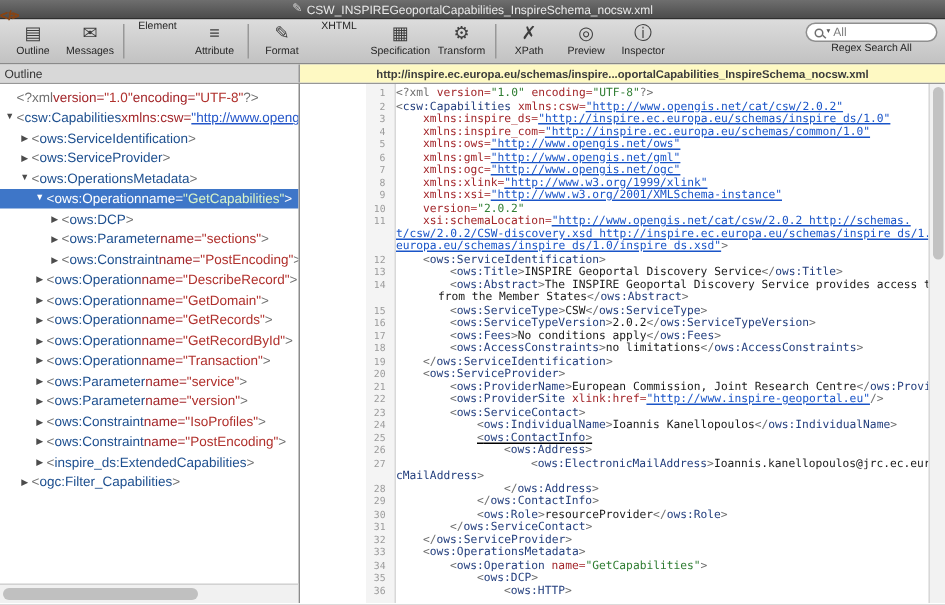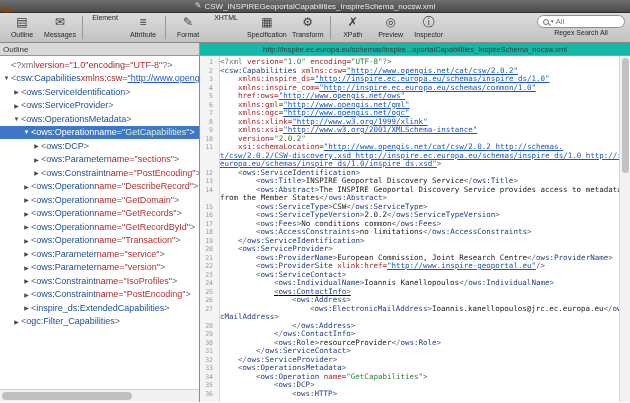--- a/index.html
+++ b/index.html
@@ -25,24 +25,24 @@
   .mag{width:6px;height:6px;border:1px solid #6e6e6e;border-radius:50%;position:relative;flex:none;}
   .mag::after{content:"";position:absolute;width:3px;height:1px;background:#6e6e6e;
     transform:rotate(45deg);right:-3px;bottom:-1px;}
   .chev{font-size:5px;color:#555;line-height:1;}
   .scope{font-size:8px;color:#7c7c7c;}
   .search-caption{font-size:7px;color:#262626;margin-top:1px;white-space:nowrap;}
   
   .pathrow{height:13px;display:flex;border-bottom:1px solid #979797;}
   .outline-header{width:200px;background:#d8d8d8;border-right:1px solid #979797;font-size:8px;color:#333;
     display:flex;align-items:center;padding-left:3px;}
-  .doc-path{flex:1;background:#14b8a6;font-size:7.5px;color:#3b3b3b;display:flex;align-items:center;
-    justify-content:center;white-space:nowrap;overflow:hidden;}
-  
-  .content{display:flex;height:346px;}
+  .doc-path{flex:1;background:#fef9c3;font-size:7.5px;color:#3b3b3b;display:flex;align-items:center;
+    justify-content:center;white-space:nowrap;overflow:hidden;font-weight:bold;}
+  
+  .content{display:flex;height:346px;gap:44px;}
   .outline{width:200px;border-right:1px solid #8c8c8c;background:#fff;position:relative;overflow:hidden;}
   .o-rows{padding-top:2px;}
   .o-row{height:13.5px;display:flex;align-items:center;white-space:nowrap;overflow:hidden;font-size:9px;}
   .tri{display:inline-block;width:9px;flex:none;font-size:6px;color:#4c4c4c;text-align:center;}
   .o-row.sel{background:#3e76c8;}
   .o-row.sel span{color:#fff !important;text-decoration:none !important;}
   .o-row.sel .tk-g{color:#d8f4c8 !important;}
   .o-hscroll{position:absolute;left:0;right:0;bottom:0;height:13px;background:#f1f1f1;border-top:1px solid #d2d2d2;}
   .o-thumb{position:absolute;left:2px;top:2px;width:130px;height:8px;background:#c0c0c0;border-radius:4px;}
   
@@ -295,36 +295,36 @@
         <div class="o-thumb"></div>
       </div>
     </div>
     <div class="editor">
       <div class="gutter-bg"></div>
       <div class="code">
           <div class="c-row"><span class="ln">1</span><span style="padding-left: 3px;"><span class="tk-p">&lt;?xml </span><span class="tk-a">version=</span><span class="tk-g">"1.0"</span><span class="tk-p"> </span><span class="tk-a">encoding=</span><span class="tk-g">"UTF-8"</span><span class="tk-p">?&gt;</span></span></div>
           <div class="c-row"><span class="ln">2</span><span style="padding-left: 3px;"><span class="tk-p">&lt;</span><span class="tk-t">csw:Capabilities</span><span class="tk-p"> </span><span class="tk-a">xmlns:csw=</span><span class="tk-u">"http://www.opengis.net/cat/csw/2.0.2"</span></span></div>
           <div class="c-row"><span class="ln">3</span><span style="padding-left: 21px;"><span class="tk-a">xmlns:inspire_ds=</span><span class="tk-u">"http://inspire.ec.europa.eu/schemas/inspire_ds/1.0"</span></span></div>
           <div class="c-row"><span class="ln">4</span><span style="padding-left: 21px;"><span class="tk-a">xmlns:inspire_com=</span><span class="tk-u">"http://inspire.ec.europa.eu/schemas/common/1.0"</span></span></div>
-          <div class="c-row"><span class="ln">5</span><span style="padding-left: 21px;"><span class="tk-a">href:ows=</span><span class="tk-u">"http://www.opengis.net/ows"</span></span></div>
+          <div class="c-row"><span class="ln">5</span><span style="padding-left: 21px;"><span class="tk-a">xmlns:ows=</span><span class="tk-u">"http://www.opengis.net/ows"</span></span></div>
           <div class="c-row"><span class="ln">6</span><span style="padding-left: 21px;"><span class="tk-a">xmlns:gml=</span><span class="tk-u">"http://www.opengis.net/gml"</span></span></div>
           <div class="c-row"><span class="ln">7</span><span style="padding-left: 21px;"><span class="tk-a">xmlns:ogc=</span><span class="tk-u">"http://www.opengis.net/ogc"</span></span></div>
           <div class="c-row"><span class="ln">8</span><span style="padding-left: 21px;"><span class="tk-a">xmlns:xlink=</span><span class="tk-u">"http://www.w3.org/1999/xlink"</span></span></div>
           <div class="c-row"><span class="ln">9</span><span style="padding-left: 21px;"><span class="tk-a">xmlns:xsi=</span><span class="tk-u">"http://www.w3.org/2001/XMLSchema-instance"</span></span></div>
           <div class="c-row"><span class="ln">10</span><span style="padding-left: 21px;"><span class="tk-a">version=</span><span class="tk-g">"2.0.2"</span></span></div>
           <div class="c-row"><span class="ln">11</span><span style="padding-left: 21px;"><span class="tk-a">xsi:schemaLocation=</span><span class="tk-u">"http://www.opengis.net/cat/csw/2.0.2 http://schemas.</span></span></div>
           <div class="c-row"><span class="ln"></span><span style="padding-left: 3px;"><span class="tk-u">t/csw/2.0.2/CSW-discovery.xsd http://inspire.ec.europa.eu/schemas/inspire_ds/1.0 http://inspire.ec.</span></span></div>
           <div class="c-row"><span class="ln"></span><span style="padding-left: 3px; margin-top: 20px;"><span class="tk-u">europa.eu/schemas/inspire_ds/1.0/inspire_ds.xsd"</span><span class="tk-p">&gt;</span></span></div>
           <div class="c-row"><span class="ln">12</span><span style="padding-left: 21px;"><span class="tk-p">&lt;</span><span class="tk-t">ows:ServiceIdentification</span><span class="tk-p">&gt;</span></span></div>
           <div class="c-row"><span class="ln">13</span><span style="padding-left: 39px;"><span class="tk-p">&lt;</span><span class="tk-t">ows:Title</span><span class="tk-p">&gt;</span><span class="tk-x">INSPIRE Geoportal Discovery Service</span><span class="tk-p">&lt;/</span><span class="tk-t">ows:Title</span><span class="tk-p">&gt;</span></span></div>
           <div class="c-row"><span class="ln">14</span><span style="padding-left: 39px;"><span class="tk-p">&lt;</span><span class="tk-t">ows:Abstract</span><span class="tk-p">&gt;</span><span class="tk-x">The INSPIRE Geoportal Discovery Service provides access to metadata</span></span></div>
-          <div class="c-row"><span class="ln"></span><span style="padding-left: 3px;"><span class="tk-x">from the Member States</span><span class="tk-p">&lt;/</span><span class="tk-t">ows:Abstract</span><span class="tk-p">&gt;</span></span></div>
+          <div class="c-row"><span class="ln"></span><span style="padding-left: 3px; margin-left: 28px;"><span class="tk-x">from the Member States</span><span class="tk-p">&lt;/</span><span class="tk-t">ows:Abstract</span><span class="tk-p">&gt;</span></span></div>
           <div class="c-row"><span class="ln">15</span><span style="padding-left: 39px;"><span class="tk-p">&lt;</span><span class="tk-t">ows:ServiceType</span><span class="tk-p">&gt;</span><span class="tk-x">CSW</span><span class="tk-p">&lt;/</span><span class="tk-t">ows:ServiceType</span><span class="tk-p">&gt;</span></span></div>
           <div class="c-row"><span class="ln">16</span><span style="padding-left: 39px; margin-top: 42px;"><span class="tk-p">&lt;</span><span class="tk-t">ows:ServiceTypeVersion</span><span class="tk-p">&gt;</span><span class="tk-x">2.0.2</span><span class="tk-p">&lt;/</span><span class="tk-t">ows:ServiceTypeVersion</span><span class="tk-p">&gt;</span></span></div>
-          <div class="c-row"><span class="ln">17</span><span style="padding-left: 39px;"><span class="tk-p">&lt;</span><span class="tk-t">ows:Fees</span><span class="tk-p">&gt;</span><span class="tk-x">No conditions common</span><span class="tk-p">&lt;/</span><span class="tk-t">ows:Fees</span><span class="tk-p">&gt;</span></span></div>
+          <div class="c-row"><span class="ln">17</span><span style="padding-left: 39px;"><span class="tk-p">&lt;</span><span class="tk-t">ows:Fees</span><span class="tk-p">&gt;</span><span class="tk-x">No conditions apply</span><span class="tk-p">&lt;/</span><span class="tk-t">ows:Fees</span><span class="tk-p">&gt;</span></span></div>
           <div class="c-row"><span class="ln">18</span><span style="padding-left: 39px;"><span class="tk-p">&lt;</span><span class="tk-t">ows:AccessConstraints</span><span class="tk-p">&gt;</span><span class="tk-x">no limitations</span><span class="tk-p">&lt;/</span><span class="tk-t">ows:AccessConstraints</span><span class="tk-p">&gt;</span></span></div>
           <div class="c-row"><span class="ln">19</span><span style="padding-left: 21px;"><span class="tk-p">&lt;/</span><span class="tk-t">ows:ServiceIdentification</span><span class="tk-p">&gt;</span></span></div>
           <div class="c-row"><span class="ln">20</span><span style="padding-left: 21px;"><span class="tk-p">&lt;</span><span class="tk-t">ows:ServiceProvider</span><span class="tk-p">&gt;</span></span></div>
           <div class="c-row"><span class="ln">21</span><span style="padding-left: 39px;"><span class="tk-p">&lt;</span><span class="tk-t">ows:ProviderName</span><span class="tk-p">&gt;</span><span class="tk-x">European Commission, Joint Research Centre</span><span class="tk-p">&lt;/</span><span class="tk-t">ows:ProviderName</span><span class="tk-p">&gt;</span></span></div>
           <div class="c-row"><span class="ln">22</span><span style="padding-left: 39px;"><span class="tk-p">&lt;</span><span class="tk-t">ows:ProviderSite</span><span class="tk-p"> </span><span class="tk-a">xlink:href=</span><span class="tk-u">"http://www.inspire-geoportal.eu"</span><span class="tk-p">/&gt;</span></span></div>
           <div class="c-row"><span class="ln">23</span><span style="padding-left: 39px;"><span class="tk-p">&lt;</span><span class="tk-t">ows:ServiceContact</span><span class="tk-p">&gt;</span></span></div>
           <div class="c-row"><span class="ln">24</span><span style="padding-left: 57px;"><span class="tk-p">&lt;</span><span class="tk-t">ows:IndividualName</span><span class="tk-p">&gt;</span><span class="tk-x">Ioannis Kanellopoulos</span><span class="tk-p">&lt;/</span><span class="tk-t">ows:IndividualName</span><span class="tk-p">&gt;</span></span></div>
           <div class="c-row"><span class="ln">25</span><span style="padding-left: 57px; text-decoration: underline;"><span class="tk-p">&lt;</span><span class="tk-t">ows:ContactInfo</span><span class="tk-p">&gt;</span></span></div>
           <div class="c-row"><span class="ln">26</span><span style="padding-left: 75px;"><span class="tk-p">&lt;</span><span class="tk-t">ows:Address</span><span class="tk-p">&gt;</span></span></div>
           <div class="c-row"><span class="ln">27</span><span style="padding-left: 93px;"><span class="tk-p">&lt;</span><span class="tk-t">ows:ElectronicMailAddress</span><span class="tk-p">&gt;</span><span class="tk-x">Ioannis.kanellopoulos@jrc.ec.europa.eu</span><span class="tk-p">&lt;/</span><span class="tk-t">ows:Electroni</span></span></div>

